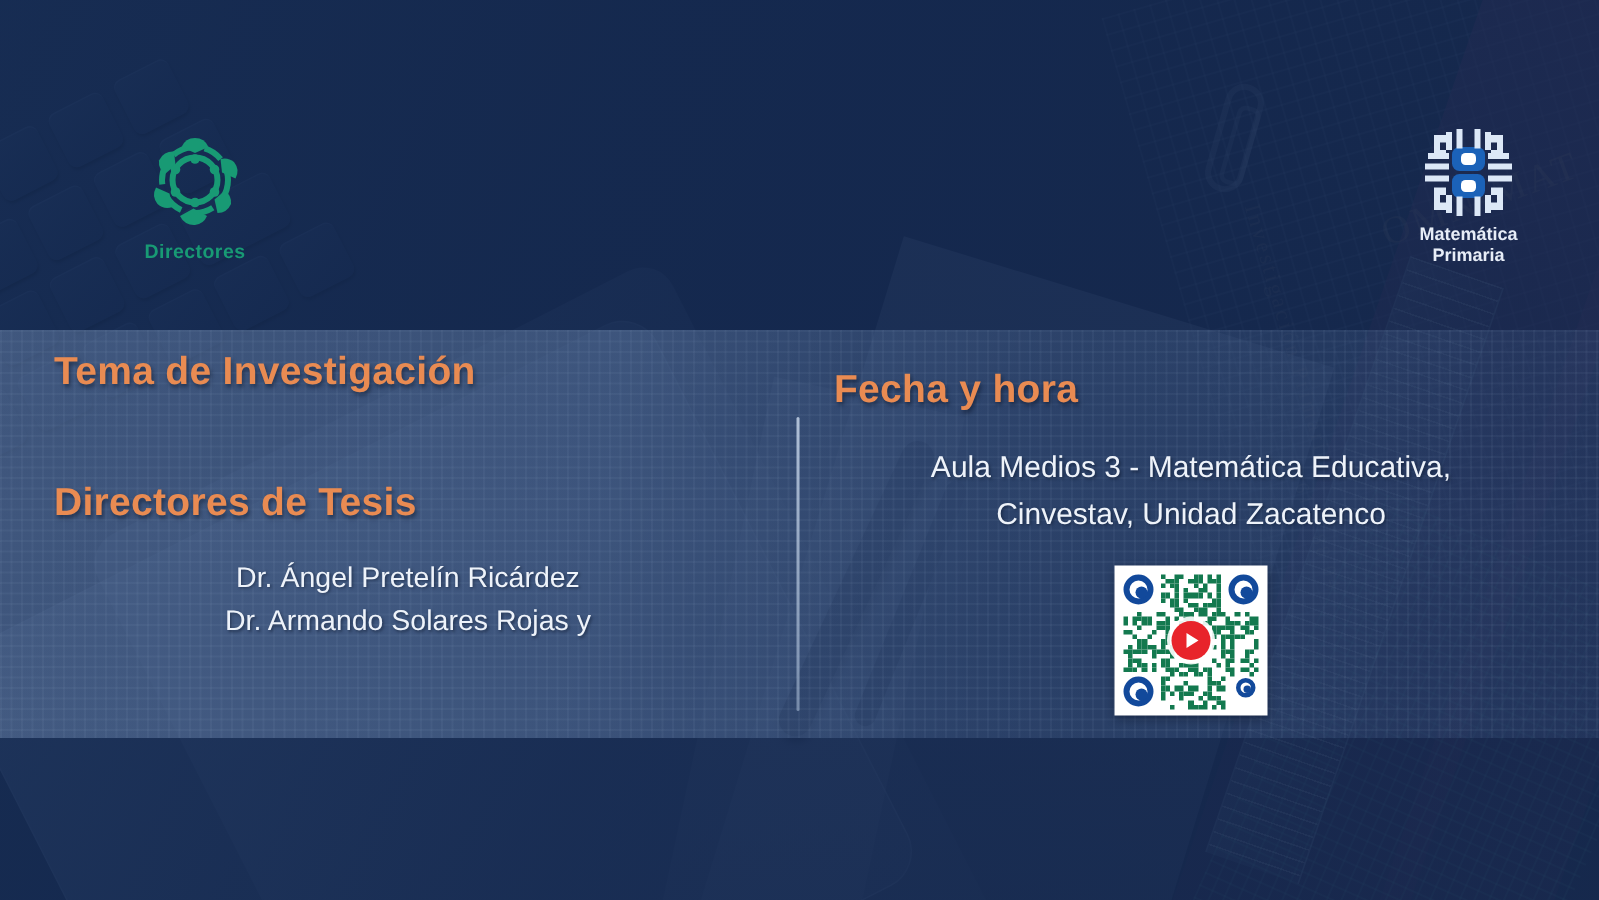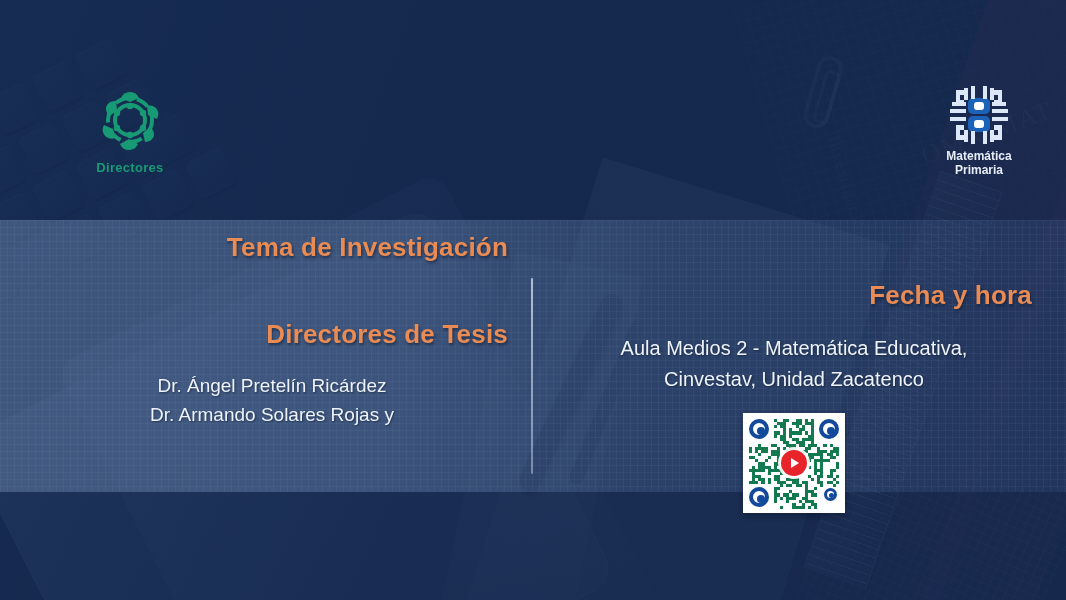--- a/index.html
+++ b/index.html
@@ -247,24 +247,24 @@
 
   
   .divider{
     position:absolute;
     left:531px;top:278px;width:2px;height:196px;
     background:linear-gradient(180deg,rgba(214,228,246,.75),rgba(200,218,240,.45));
     border-radius:1px;
   }
 
   .col-left{position:absolute;left:36px;top:232px;width:472px;}
-  .col-right{position:absolute;left:556px;top:244px;width:476px;margin-top:36px;}
+  .col-right{position:absolute;left:556px;top:244px;width:476px;}
 
   .h-orange{
-    text-align:right;
+    text-align:left;
     font-size:26px;font-weight:bold;
     color:#e98b52;
     text-shadow:1px 2px 3px rgba(10,20,40,.55);
     letter-spacing:.2px;
   }
   .body-just{
     margin-top:22px;
     font-size:19px;
     color:#eef3fa;
     line-height:1.52;
@@ -481,21 +481,21 @@
     <div class="h-orange second">Directores de Tesis</div>
     <div class="dir-list">
       <div>Dr. Ángel Pretelín Ricárdez</div>
       <div>Dr. Armando Solares Rojas y</div>
     </div>
   </div>
 
   <div class="col-right">
     <div class="h-orange">Fecha y hora</div>
     <div class="body-center">
-      <div>Aula Medios 2 - Matemática Educativa,</div>
+      <div>Aula Medios 3 - Matemática Educativa,</div>
       <div>Cinvestav, Unidad Zacatenco</div>
     </div>
 
     <div class="qr-wrap">
       <div class="qr-canvas" id="qr-canvas">
           <div class="qr-mod" style="left: 24.8276px; top: 0px; width: 3.10345px; height: 3.10345px; background: rgb(19, 121, 79);"></div>
           <div class="qr-mod" style="left: 34.1379px; top: 0px; width: 3.10345px; height: 3.10345px; background: rgb(19, 121, 79);"></div>
           <div class="qr-mod" style="left: 37.2414px; top: 0px; width: 3.10345px; height: 3.10345px; background: rgb(19, 121, 79);"></div>
           <div class="qr-mod" style="left: 46.5517px; top: 0px; width: 3.10345px; height: 3.10345px; background: rgb(19, 121, 79);"></div>
           <div class="qr-mod" style="left: 49.6552px; top: 0px; width: 3.10345px; height: 3.10345px; background: rgb(19, 121, 79);"></div>

